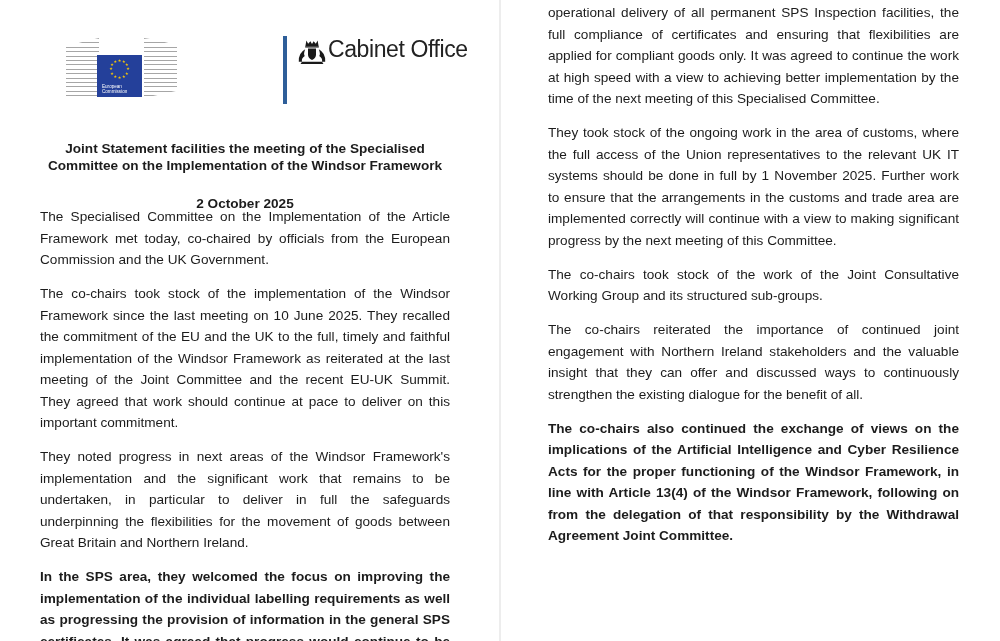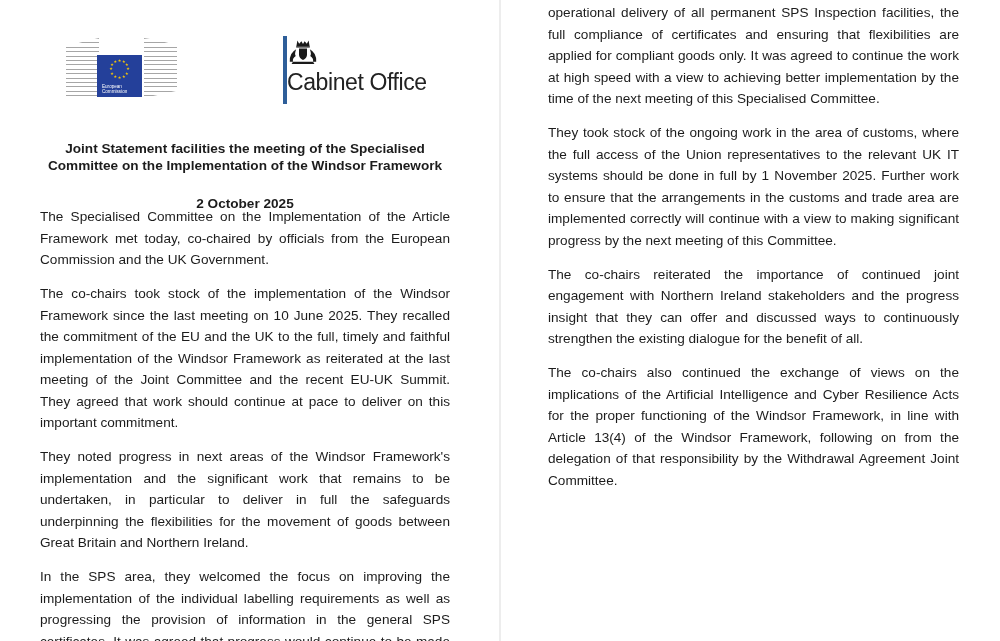--- a/index.html
+++ b/index.html
@@ -20,21 +20,21 @@
   }
   .ec-wing-left  { left:0;    width:33px; clip-path:polygon(0 14%, 60% 5%, 100% 0, 100% 100%, 0 97%); }
   .ec-wing-right { left:78px; width:33px; clip-path:polygon(0 0, 45% 4%, 100% 12%, 100% 88%, 0 100%); }
   .ec-flag { position:absolute; left:31px; top:19px; width:45px; height:42px; }
   .ec-flag svg { display:block; }
   .ec-flag text { font-family:"Liberation Sans", sans-serif; }
 
   
   .co-logo { position:absolute; left:283px; top:36px; display:flex; align-items:stretch; height:68px; }
   .co-bar  { width:4px; height:68px; }
-  .co-body { display:flex; flex-direction:column; }
+  .co-body { margin-left:9px; display:flex; flex-direction:row; }
   .co-crest svg { display:block; width:32px; height:33px; }
   .co-label {
     font-size:23px; letter-spacing:-0.4px; color:#222222;
     margin-top:1px; white-space:nowrap; line-height:1.1;
   }
 
   
   .stmt-title {
     position:absolute; top:140px; left:40px; width:410px;
     font-size:13.6px; font-weight:bold; text-align:center; line-height:17.4px;
@@ -43,21 +43,21 @@
     position:absolute; top:196px; left:40px; width:410px;
     font-size:13.6px; font-weight:bold; text-align:center;
   }
   .body-text {
     position:absolute; width:410px;
     font-size:13.6px; line-height:21.5px; text-align:justify;
   }
   .body-text-p1 { left:40px; top:206px; }
   .body-text-p2 { left:47px; top:2px; width:411px; }
   .body-text p { margin:0 0 12.5px 0; }
-  .body-text p:last-child { margin-bottom:0; }
+  .body-text p:last-child { margin-bottom:0;font-weight:bold; }
 </style>
 </head>
 <body>
 
 <div id="screen">
 
   <div class="page page-left">
 
     <div class="ec-logo">
       <div class="ec-wing ec-wing-left"></div>
@@ -112,18 +112,19 @@
       <p>In the SPS area, they welcomed the focus on improving the implementation of the individual labelling requirements as well as progressing the provision of information in the general SPS certificates. It was agreed that progress would continue to be made at high pace on all pending issues and in particular on the</p>
     </div>
   </div>
 
   <div class="page-divider"></div>
 
   <div class="page page-right">
     <div class="body-text body-text-p2">
       <p>operational delivery of all permanent SPS Inspection facilities, the full compliance of certificates and ensuring that flexibilities are applied for compliant goods only. It was agreed to continue the work at high speed with a view to achieving better implementation by the time of the next meeting of this Specialised Committee.</p>
       <p>They took stock of the ongoing work in the area of customs, where the full access of the Union representatives to the relevant UK IT systems should be done in full by 1 November 2025. Further work to ensure that the arrangements in the customs and trade area are implemented correctly will continue with a view to making significant progress by the next meeting of this Committee.</p>
-      <p>The co-chairs reiterated the importance of continued joint engagement with Northern Ireland stakeholders and the progress insight that they can offer and discussed ways to continuously strengthen the existing dialogue for the benefit of all.</p>
+      <p>The co-chairs took stock of the work of the Joint Consultative Working Group and its structured sub-groups.</p>
+      <p>The co-chairs reiterated the importance of continued joint engagement with Northern Ireland stakeholders and the valuable insight that they can offer and discussed ways to continuously strengthen the existing dialogue for the benefit of all.</p>
       <p>The co-chairs also continued the exchange of views on the implications of the Artificial Intelligence and Cyber Resilience Acts for the proper functioning of the Windsor Framework, in line with Article 13(4) of the Windsor Framework, following on from the delegation of that responsibility by the Withdrawal Agreement Joint Committee.</p>
     </div>
   </div>
 
 </div>
 
 </body></html>

